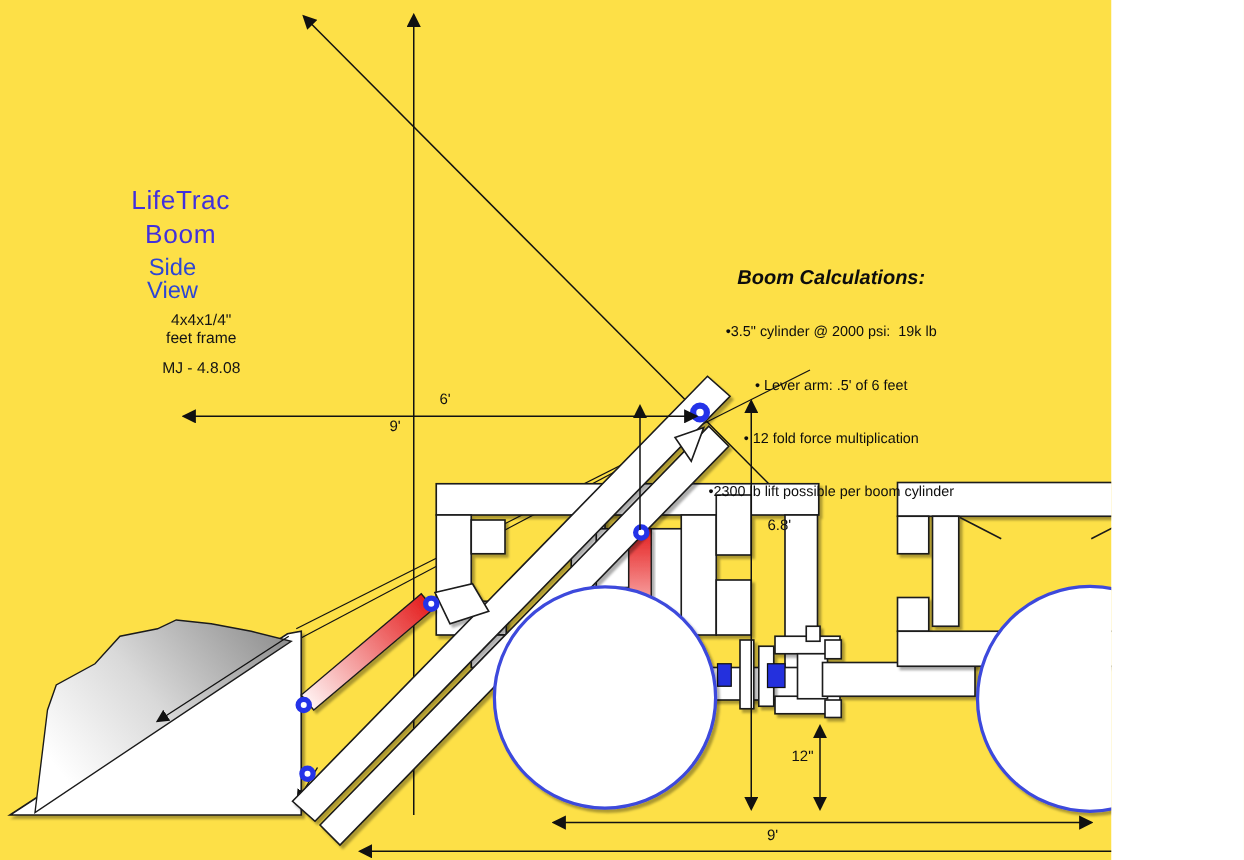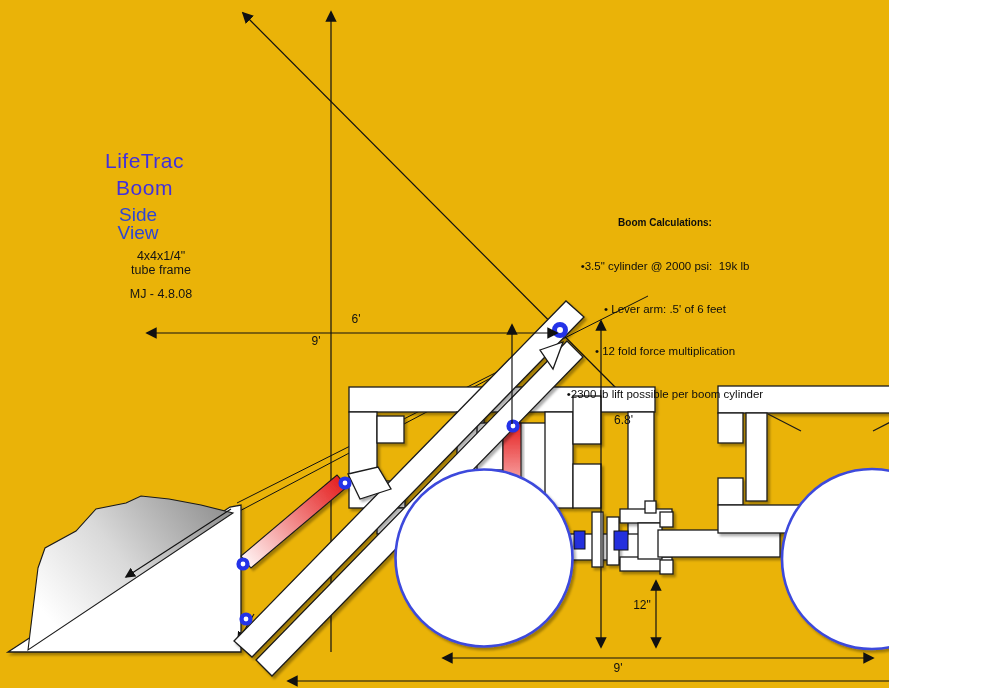--- a/index.html
+++ b/index.html
@@ -1,27 +1,27 @@
 <!DOCTYPE html>
 <html><head>
 <meta charset="utf-8">
 <style>
   html,body{margin:0;padding:0;background:#ffffff;}
   .stage{
-    position:relative;width:889px;height:688px;background:#eab308;overflow:hidden;
+    position:relative;width:889px;height:688px;background:#fde047;overflow:hidden;
     font-family:"Liberation Sans","DejaVu Sans",sans-serif;color:#1a1a1a;
   }
   .stage svg{position:absolute;left:0;top:0;}
   .lbl{position:absolute;white-space:pre;line-height:1.15;}
   .ctr{text-align:center;}
   .title-main{font-size:21px;color:#4130dd;letter-spacing:.5px;}
   .title-sub{font-size:19px;color:#2e46d4;}
   .spec{font-size:12.5px;color:#141414;}
   .calc{font-size:11.5px;color:#0d0d0d;line-height:14.2px;}
-  .calc-head{font-size:10px;font-weight:bold;}
+  .calc-head{font-size:16px;font-weight:bold;font-style:italic;}
   .dim{font-size:12px;color:#111;}
 </style>
 </head>
 <body>
 
 <div class="stage">
 
   <svg width="995" height="688" viewBox="0 0 995 688">
     <defs>
       <marker id="ah" viewBox="0 0 10 10" refX="8.5" refY="5" markerWidth="9.5" markerHeight="9.5" orient="auto-start-reverse">
@@ -139,21 +139,21 @@
       <line x1="288" y1="681" x2="936" y2="681" marker-start="url(#ah)" marker-end="url(#ah)"></line>
       <line x1="937" y1="623" x2="987" y2="623" marker-end="url(#ah)"></line>
     </g>
   </svg>
 
   <div class="lbl ctr title-main" style="left:72px;top:149px;width:145px;">LifeTrac</div>
   <div class="lbl ctr title-main" style="left:72px;top:176px;width:145px;">Boom</div>
   <div class="lbl ctr title-sub" style="left:72px;top:204px;width:132px;">Side</div>
   <div class="lbl ctr title-sub" style="left:72px;top:222px;width:132px;">View</div>
   <div class="lbl ctr spec" style="left:100px;top:249px;width:122px;">4x4x1/4"</div>
-  <div class="lbl ctr spec" style="left:100px;top:263px;width:122px;">tube frame</div>
+  <div class="lbl ctr spec" style="left:100px;top:263px;width:122px;">feet frame</div>
   <div class="lbl ctr spec" style="left:100px;top:287px;width:122px;">MJ - 4.8.08</div>
 
   <div class="lbl ctr calc" style="left:500px;top:188px;width:330px;">
     <div class="calc-head">Boom Calculations:</div>
     <div>•3.5" cylinder @ 2000 psi:  19k lb</div>
     <div>• Lever arm: .5' of 6 feet</div>
     <div>• 12 fold force multiplication</div>
     <div>•2300 lb lift possible per boom cylinder</div>
   </div>
 

